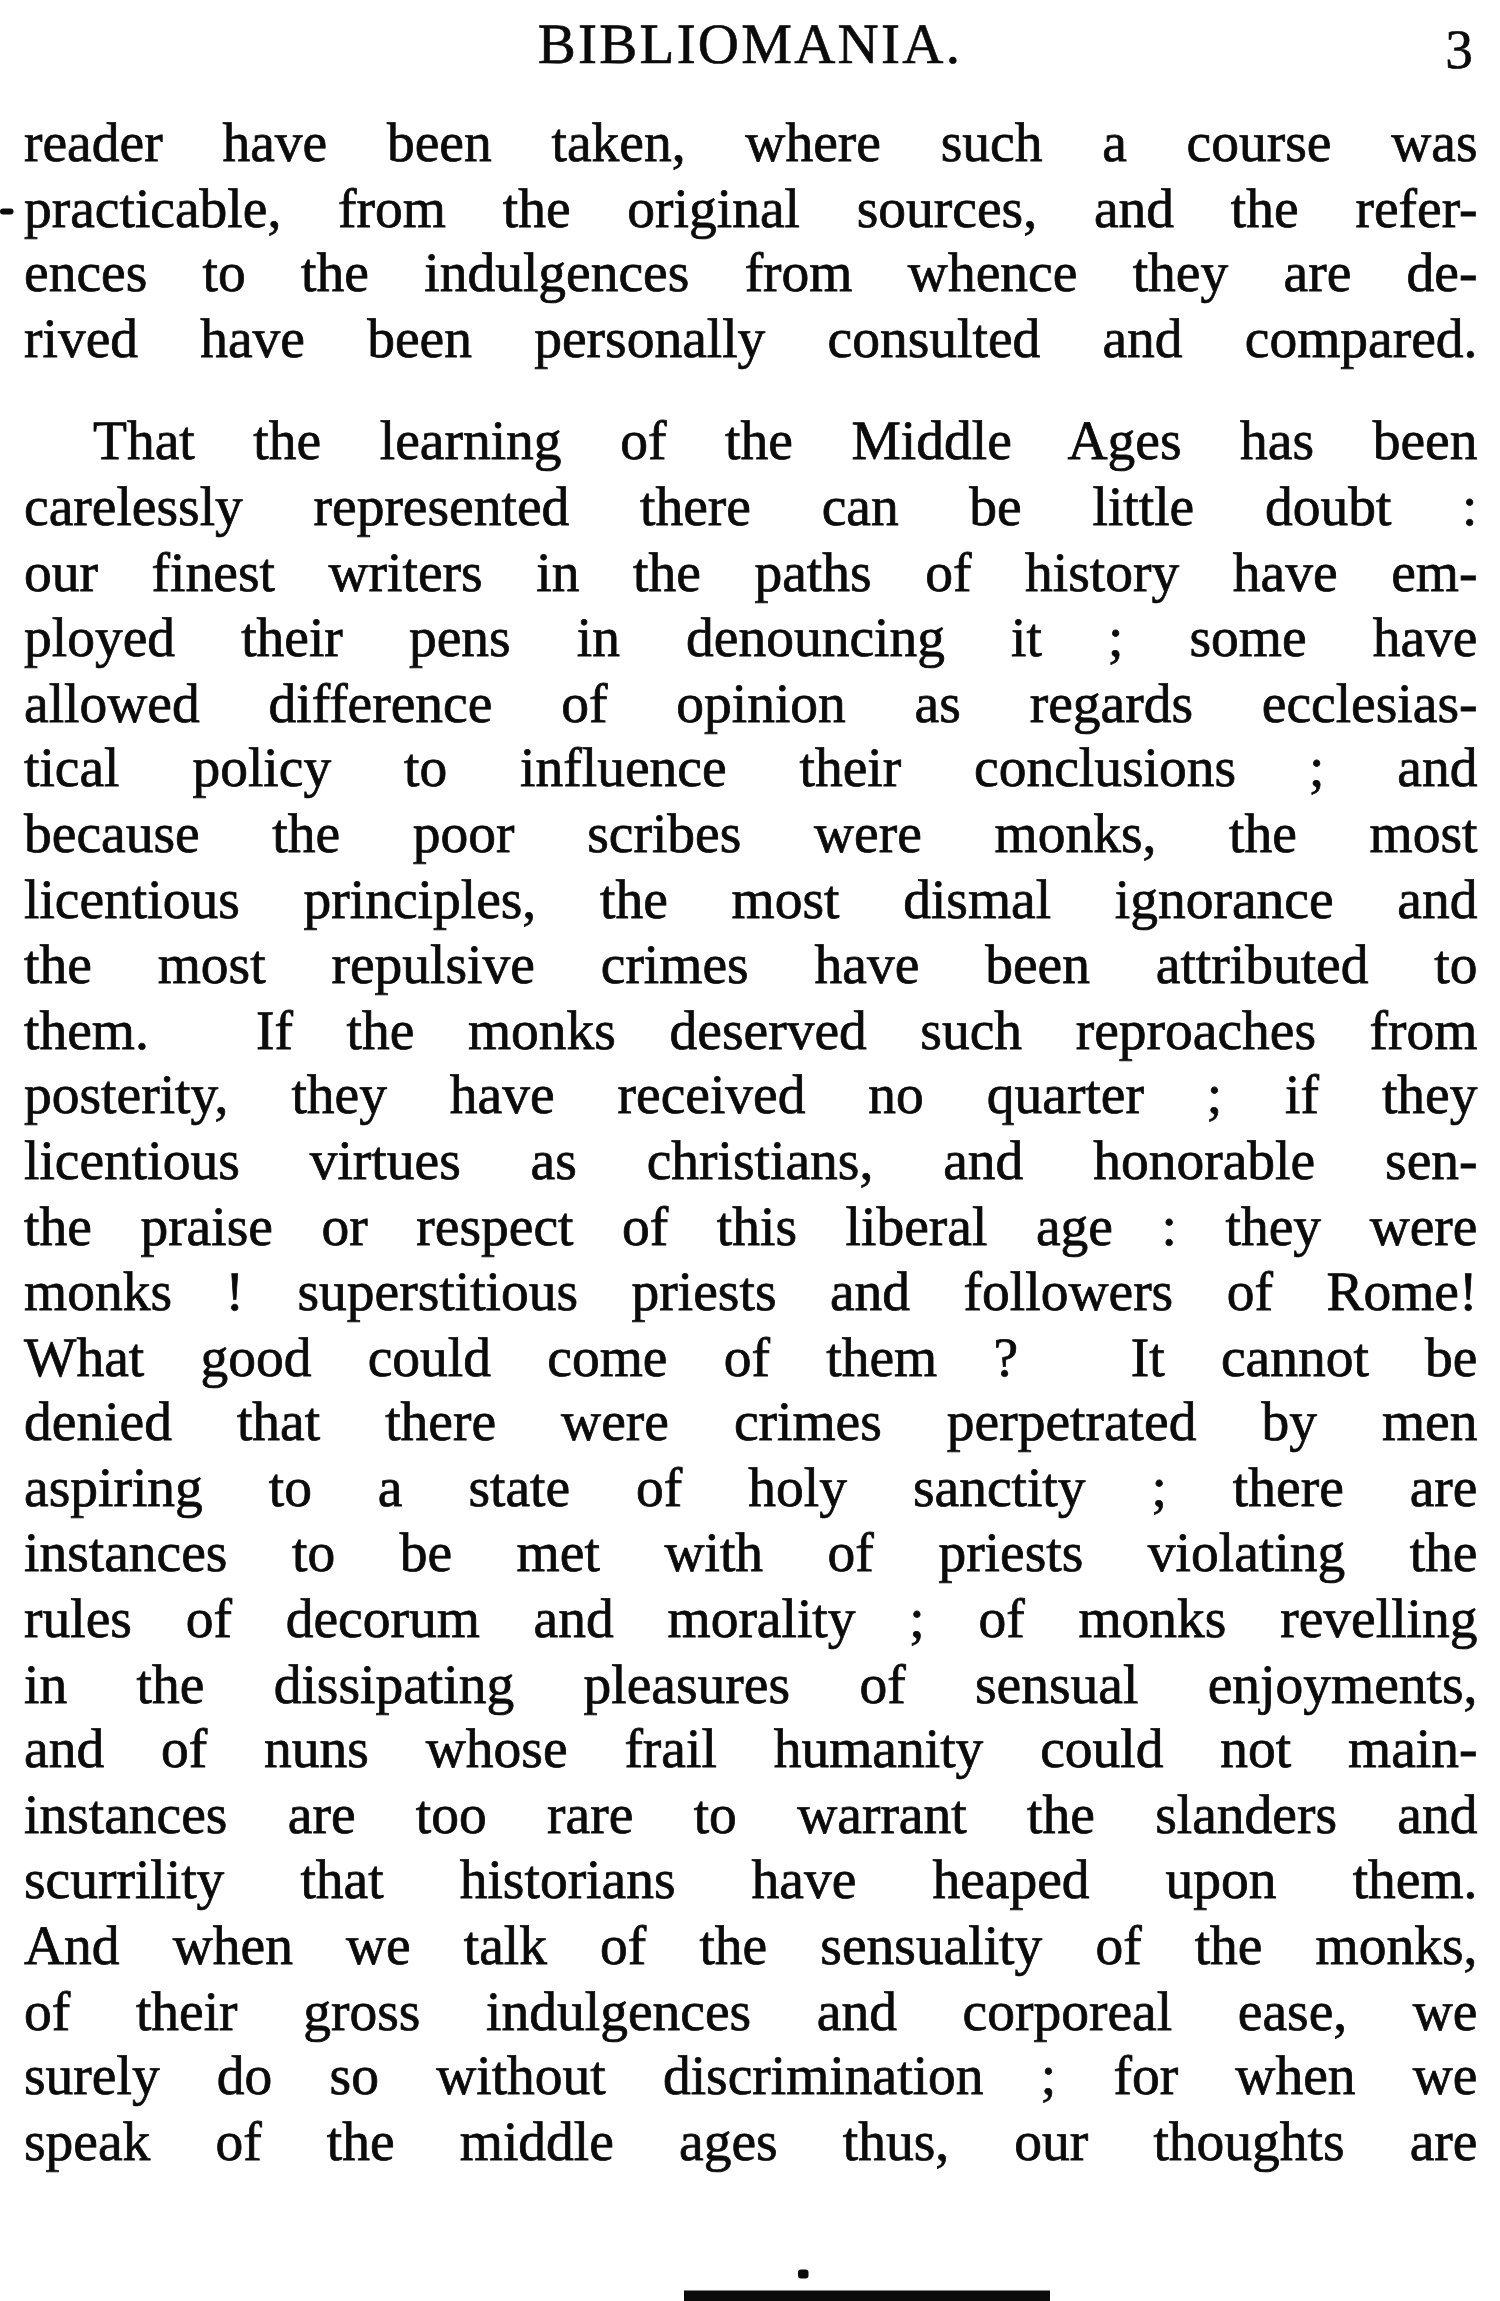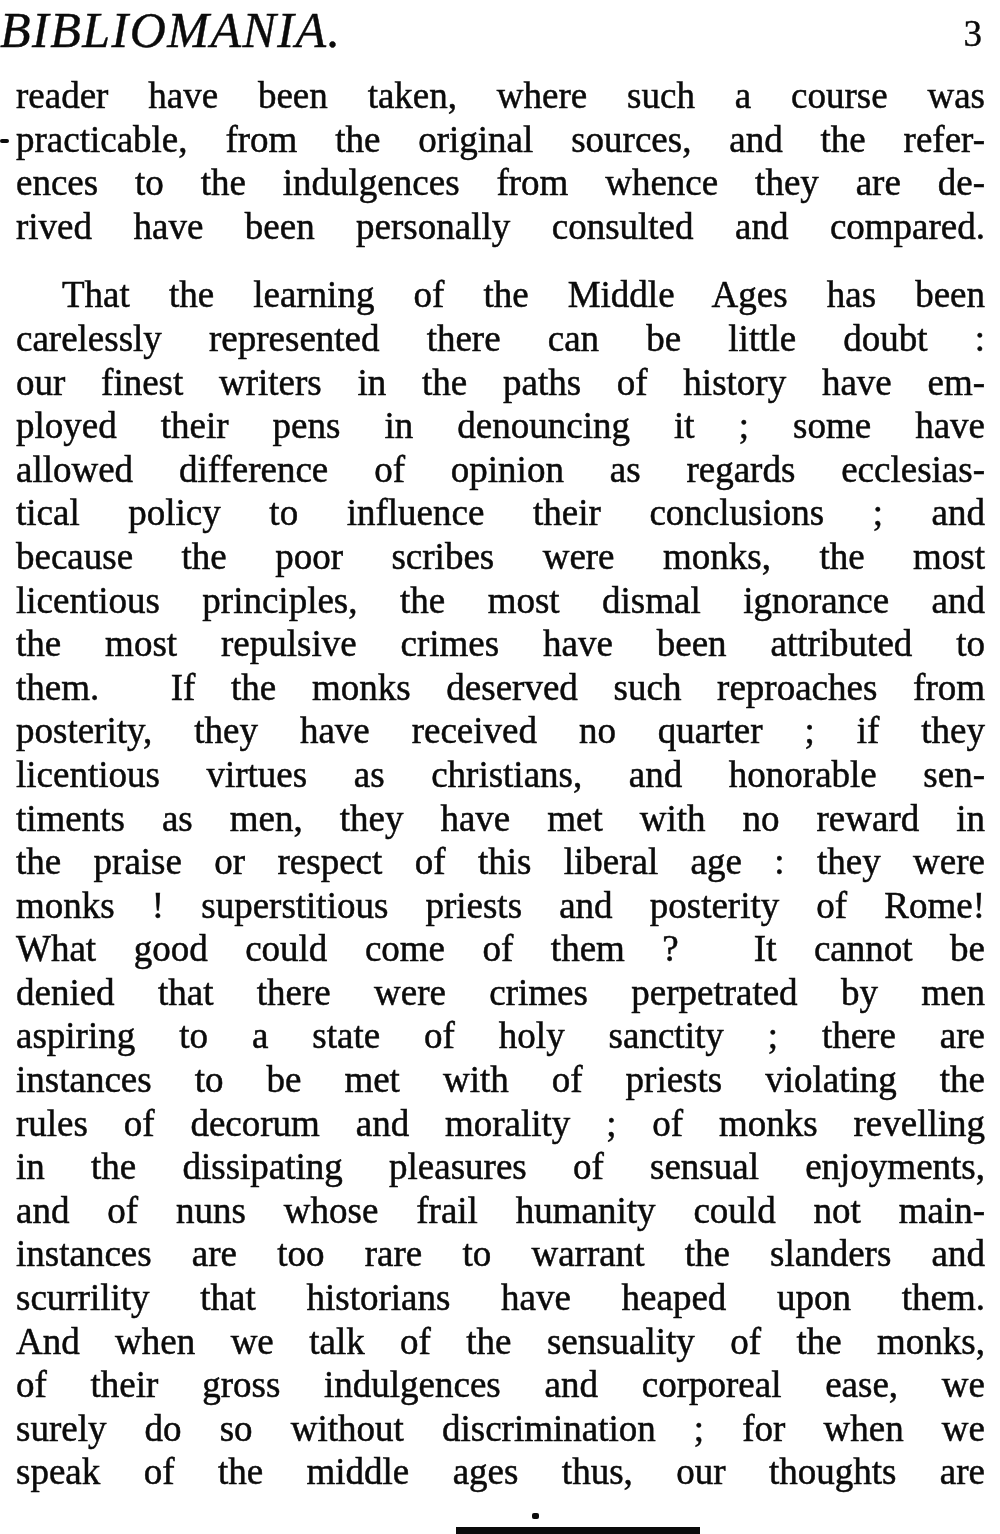--- a/index.html
+++ b/index.html
@@ -18,22 +18,22 @@
   }
   .running-head {
     position: absolute;
     top: 8px;
     left: 0;
     width: 100%;
     height: 48px;
   }
   .head-title {
     display: block;
-    font-style: italic;
-    font-size: 50px;
+    text-align: center;
+    font-size: 38px;
     letter-spacing: 1.5px;
     line-height: 44px;
     -webkit-text-stroke: 0.4px currentColor;
   }
   .page-number {
     position: absolute;
     top: 2px;
     right: 18px;
     font-size: 37px;
     line-height: 48px;
@@ -87,23 +87,22 @@
       <div class="line">our finest writers in the paths of history have em-</div>
       <div class="line">ployed their pens in denouncing it ; some have</div>
       <div class="line">allowed difference of opinion as regards ecclesias-</div>
       <div class="line">tical policy to influence their conclusions ; and</div>
       <div class="line">because the poor scribes were monks, the most</div>
       <div class="line">licentious principles, the most dismal ignorance and</div>
       <div class="line">the most repulsive crimes have been attributed to</div>
       <div class="line">them.&nbsp; If the monks deserved such reproaches from</div>
       <div class="line">posterity, they have received no quarter ; if they</div>
       <div class="line">licentious virtues as christians, and honorable sen-</div>
-      <div class="line">timents as men, they have met with no reward in</div>
       <div class="line">the praise or respect of this liberal age : they were</div>
-      <div class="line">monks ! superstitious priests and posterity of Rome!</div>
+      <div class="line">monks ! superstitious priests and followers of Rome!</div>
       <div class="line">What good could come of them ?&nbsp; It cannot be</div>
       <div class="line">denied that there were crimes perpetrated by men</div>
       <div class="line">aspiring to a state of holy sanctity ; there are</div>
       <div class="line">instances to be met with of priests violating the</div>
       <div class="line">rules of decorum and morality ; of monks revelling</div>
       <div class="line">in the dissipating pleasures of sensual enjoyments,</div>
       <div class="line">and of nuns whose frail humanity could not main-</div>
       <div class="line">instances are too rare to warrant the slanders and</div>
       <div class="line">scurrility that historians have heaped upon them.</div>
       <div class="line">And when we talk of the sensuality of the monks,</div>

